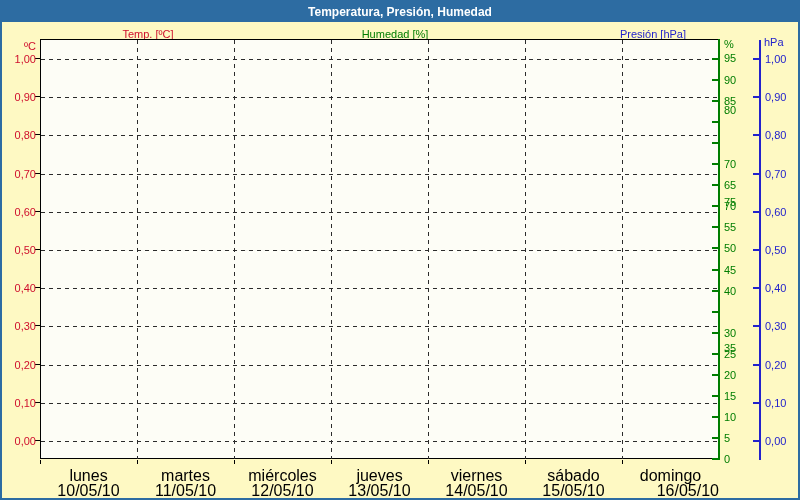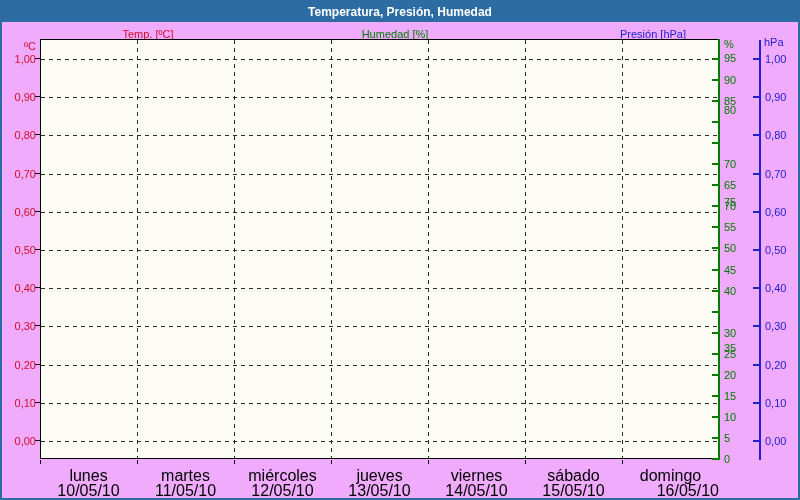--- a/index.html
+++ b/index.html
@@ -1,18 +1,18 @@
 <!DOCTYPE html>
 <html><head>
 <meta charset="utf-8">
 <style>
   html,body{margin:0;padding:0;background:#e8e8e8;}
   #window{
     position:relative;width:800px;height:500px;overflow:hidden;
-    background:#f0abfc;
+    background:#fef9c3;
     font-family:"Liberation Sans","DejaVu Sans",sans-serif;
     -webkit-font-smoothing:antialiased;
   }
   .outer-border{position:absolute;inset:0;border:2px solid #2d6ca2;pointer-events:none;z-index:50;}
   .titlebar{
     position:absolute;left:2px;top:2px;width:796px;height:20px;
     background:#2d6ca2;color:#ffffff;font-size:12px;font-weight:bold;
     text-align:center;line-height:20px;z-index:10;
   }
   .legend-label{position:absolute;top:27px;height:14px;width:110px;text-align:center;font-size:11px;line-height:14px;}

